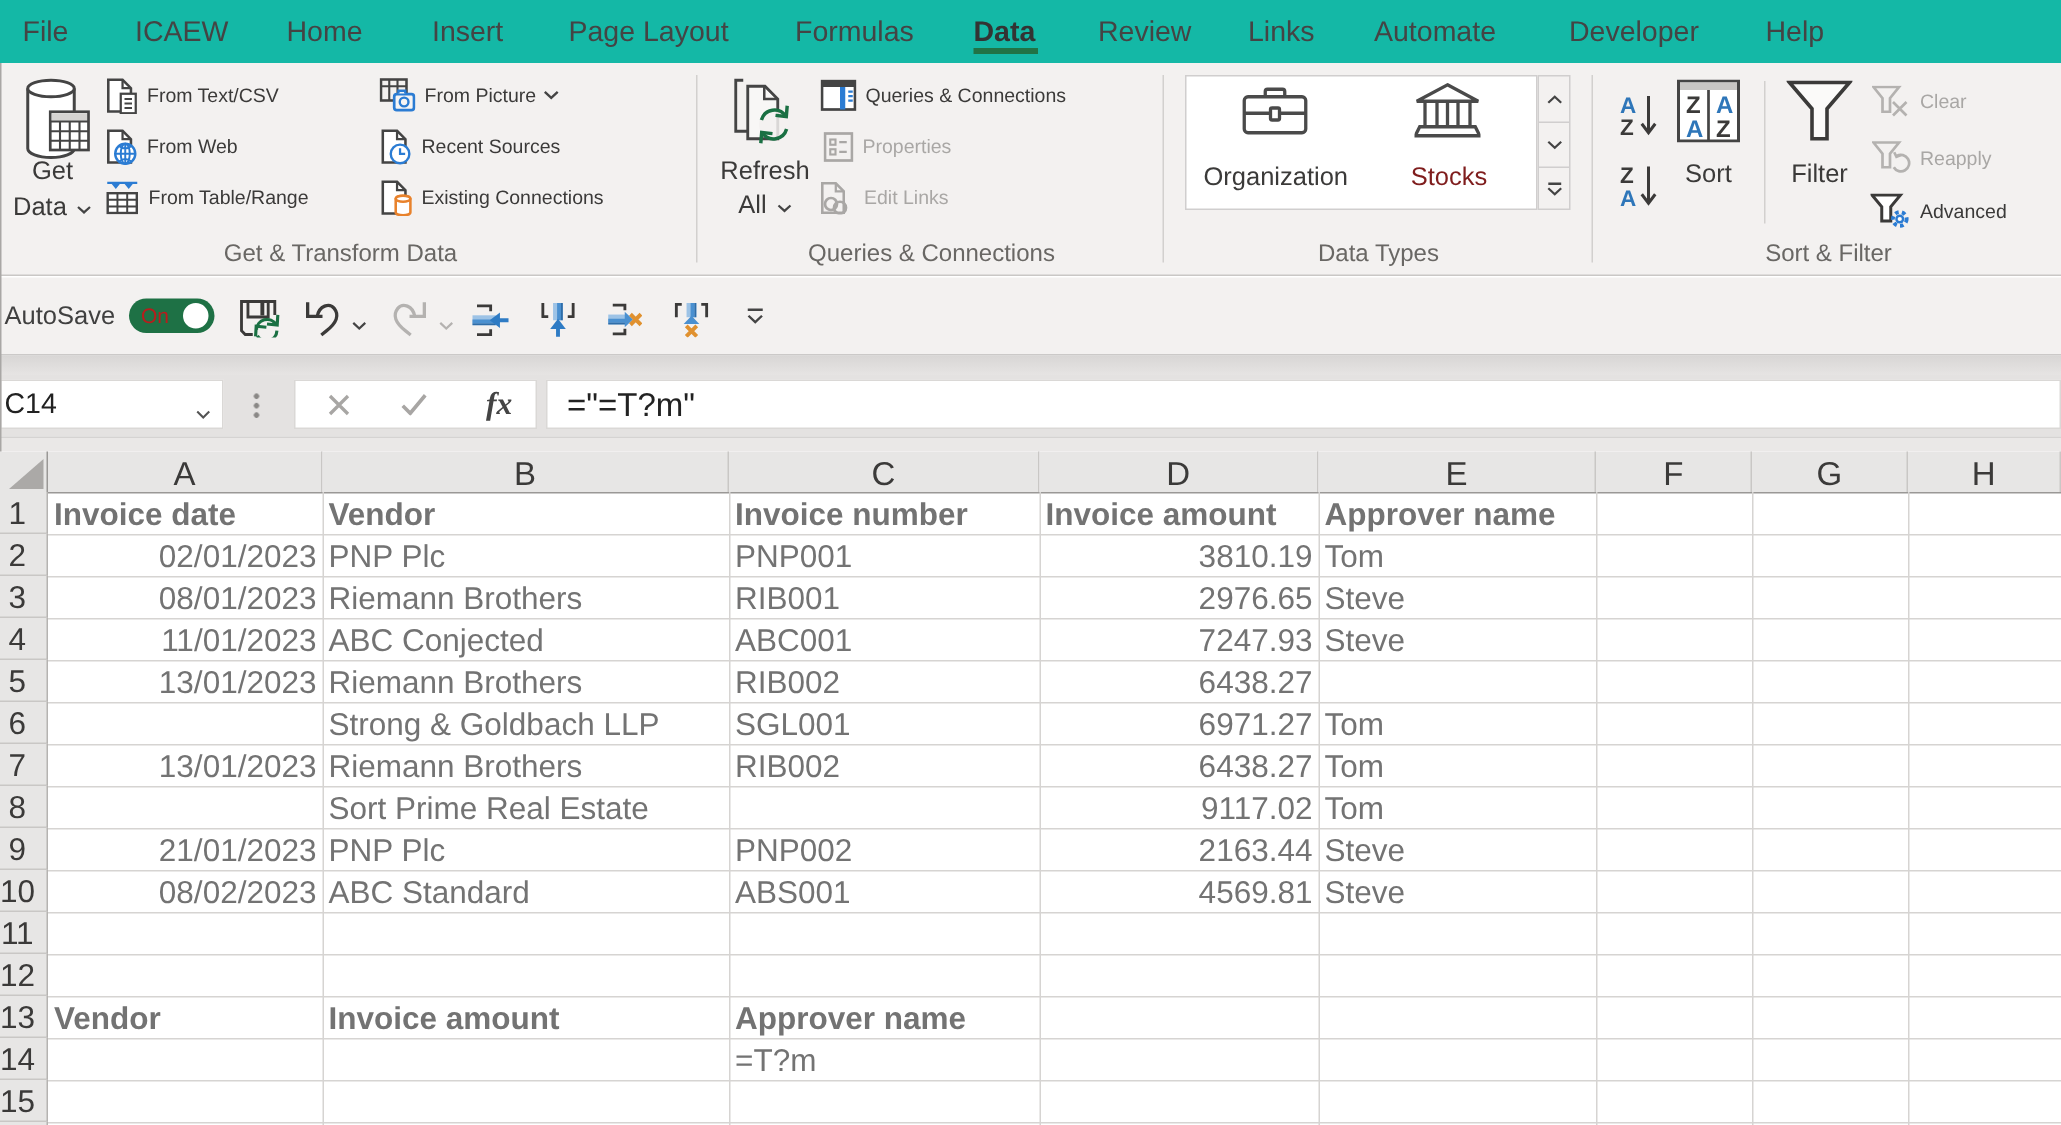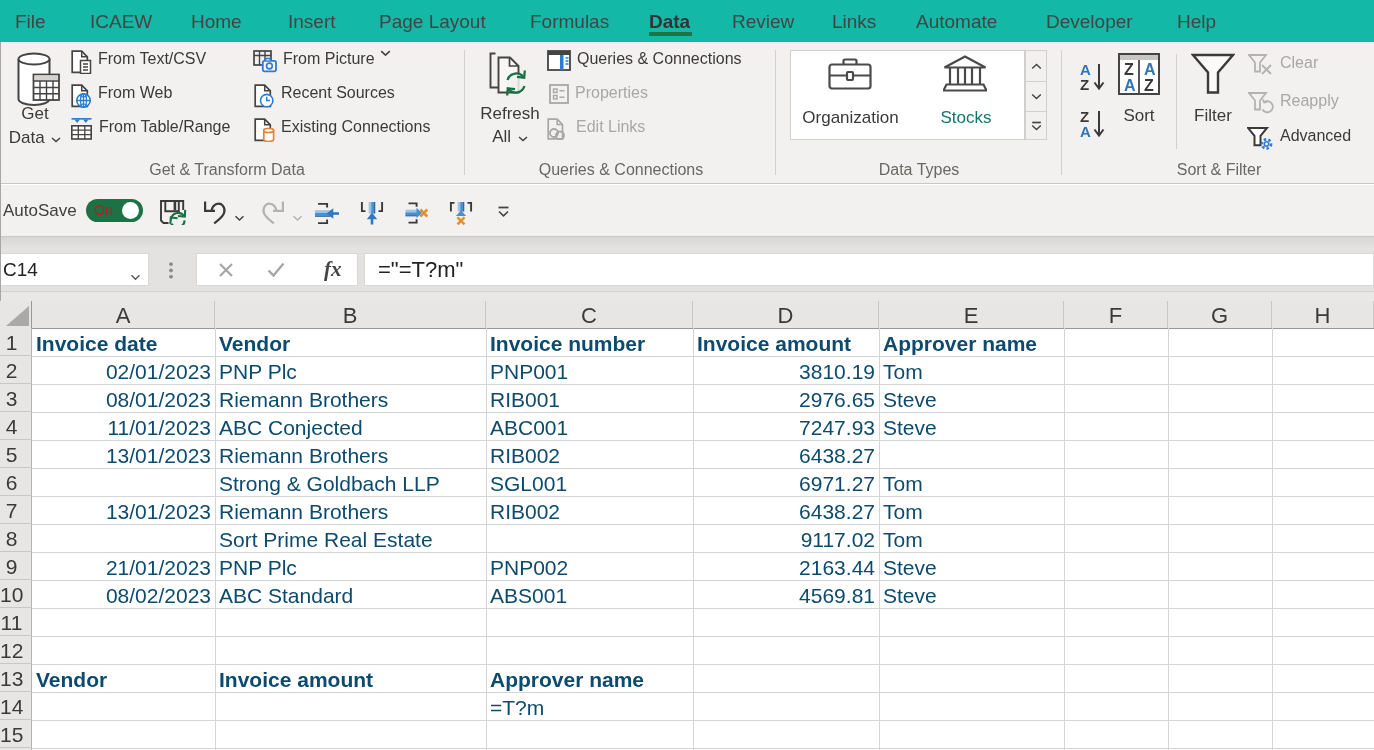--- a/index.html
+++ b/index.html
@@ -6,38 +6,38 @@
 #page{position:relative;width:1374px;height:750px}
 
 #menubar{position:absolute;left:0;top:0;width:1374px;height:42px;background:#14b8a6}
 .tab{position:absolute;top:0;height:42px;line-height:44px;font-size:19px;color:#444}
 .tabsel{font-weight:bold;color:#333}
 #dataline{position:absolute;left:649px;top:32px;width:43px;height:4px;background:#217346}
 
 #ribbon{position:absolute;left:0;top:42px;width:1374px;height:142px;background:#F3F1F0;border-bottom:1px solid #C9C7C5}
 .gsep{position:absolute;top:8px;height:125px;width:1px;background:#D2D0CE}
 .glabel{position:absolute;top:119px;height:20px;font-size:16px;color:#696764;text-align:center}
-.ritem{position:absolute;height:27px;display:flex;font-size:16px;color:#3b3a39;white-space:nowrap}
+.ritem{position:absolute;height:27px;display:flex;align-items:center;font-size:13px;color:#3b3a39;white-space:nowrap}
 .ritem svg{margin-right:6px}
 .rgray{color:#A9A7A5}
 .bigbtn{position:absolute;text-align:center;font-size:17px;color:#3b3a39}
 .chev{display:inline-block;margin-left:5px}
 
 #qat{position:absolute;left:0;top:185px;width:1374px;height:51px;background:#F3F1F0}
 #shadowband{position:absolute;left:0;top:236px;width:1374px;height:14px;background:linear-gradient(#d8d6d5,#e6e4e3);border-top:1px solid #CBC9C8}
 #fbar{position:absolute;left:0;top:250px;width:1374px;height:41px;background:#E4E2E1}
 #band2{position:absolute;left:0;top:291px;width:1374px;height:10px;background:#EAE8E7;border-top:1px solid #D5D3D2}
 .wbox{position:absolute;top:3px;height:33px;background:#fff;border:1px solid #DAD8D6}
 
 #grid{position:absolute;left:0;top:301px;width:1374px;height:449px;background:#fff}
 .colhead{position:absolute;top:0;height:27px;background:#E7E6E5;border-right:1px solid #C9C7C5;text-align:center;line-height:29px;font-size:22px;color:#3b3a39}
 .rowhead{position:absolute;left:0;width:32px;height:28px;background:#E7E6E5;border-right:1px solid #B5B3B1;border-bottom:1px solid #C9C7C5;text-align:center;padding-right:8px;font-size:21px;color:#3b3a39;line-height:30px}
 .vline{position:absolute;top:27px;width:1px;background:#D6D4D2;height:422px}
 .hline{position:absolute;left:32px;width:1342px;height:1px;background:#D6D4D2}
-.cell{position:absolute;height:28px;line-height:31px;font-size:21px;color:#0c4a6e;white-space:nowrap}
+.cell{position:absolute;height:28px;line-height:31px;font-size:21px;color:#737373;white-space:nowrap}
 .b{font-weight:bold}
 .r{text-align:right}
 </style></head><body>
 <div id="page">
 <div id="menubar">
 <div class="tab" style="left:15px">File</div>
 <div class="tab" style="left:90px">ICAEW</div>
 <div class="tab" style="left:191px">Home</div>
 <div class="tab" style="left:288px">Insert</div>
 <div class="tab" style="left:379px">Page Layout</div>
@@ -177,21 +177,21 @@
           <rect x="1.5" y="6.5" width="41" height="24" rx="2.5" fill="#fff" stroke="#4a4a4a" stroke-width="2.2"></rect>
           <path d="M1.5 17.5 h41" stroke="#4a4a4a" stroke-width="2.2"></path>
           <rect x="19" y="14" width="6" height="8" rx="1" fill="#fff" stroke="#4a4a4a" stroke-width="2.2"></rect>
         </svg></div>
 <div class="abs" style="left:943px;top:13px"><svg width="44" height="40" viewBox="0 0 44 40">
           <path d="M22 1.5 L42.5 12.5 h-41 z" fill="#fff" stroke="#4a4a4a" stroke-width="2.2"></path>
           <path d="M7 12.5 v17 M15 12.5 v17 M22 12.5 v17 M29 12.5 v17 M37 12.5 v17" fill="none" stroke="#4a4a4a" stroke-width="2.2"></path>
           <path d="M3.5 29.5 h37 l3 6 h-43 z" fill="#fff" stroke="#4a4a4a" stroke-width="2.2"></path>
         </svg></div>
 <div class="abs" style="left:790px;top:64px;width:121px;text-align:center;font-size:17px;color:#3b3a39;line-height:24px">Organization</div>
-<div class="abs" style="left:911px;top:64px;width:110px;text-align:center;font-size:17px;color:#0f766e;line-height:24px">Stocks</div>
+<div class="abs" style="left:911px;top:64px;width:110px;text-align:center;font-size:17px;color:#7f1d1d;line-height:24px">Stocks</div>
 <div class="abs" style="left:1025px;top:8px;width:22px;height:90px;background:#F3F1F0;border:1px solid #D0CECE">
         <div style="height:30px;display:flex;align-items:center;justify-content:center">
           <svg width="11" height="7" viewBox="0 0 11 7">
             <path d="M1.2 5.5 L5.5 1.5 L9.8 5.5" fill="none" stroke="#444" stroke-width="1.5"></path>
           </svg>
         </div>
         <div style="height:30px;border-top:1px solid #D0CECE;display:flex;align-items:center;justify-content:center">
           <svg width="11" height="7" viewBox="0 0 11 7">
             <path d="M1.2 1.5 L5.5 5.5 L9.8 1.5" fill="none" stroke="#444" stroke-width="1.5"></path>
           </svg>

